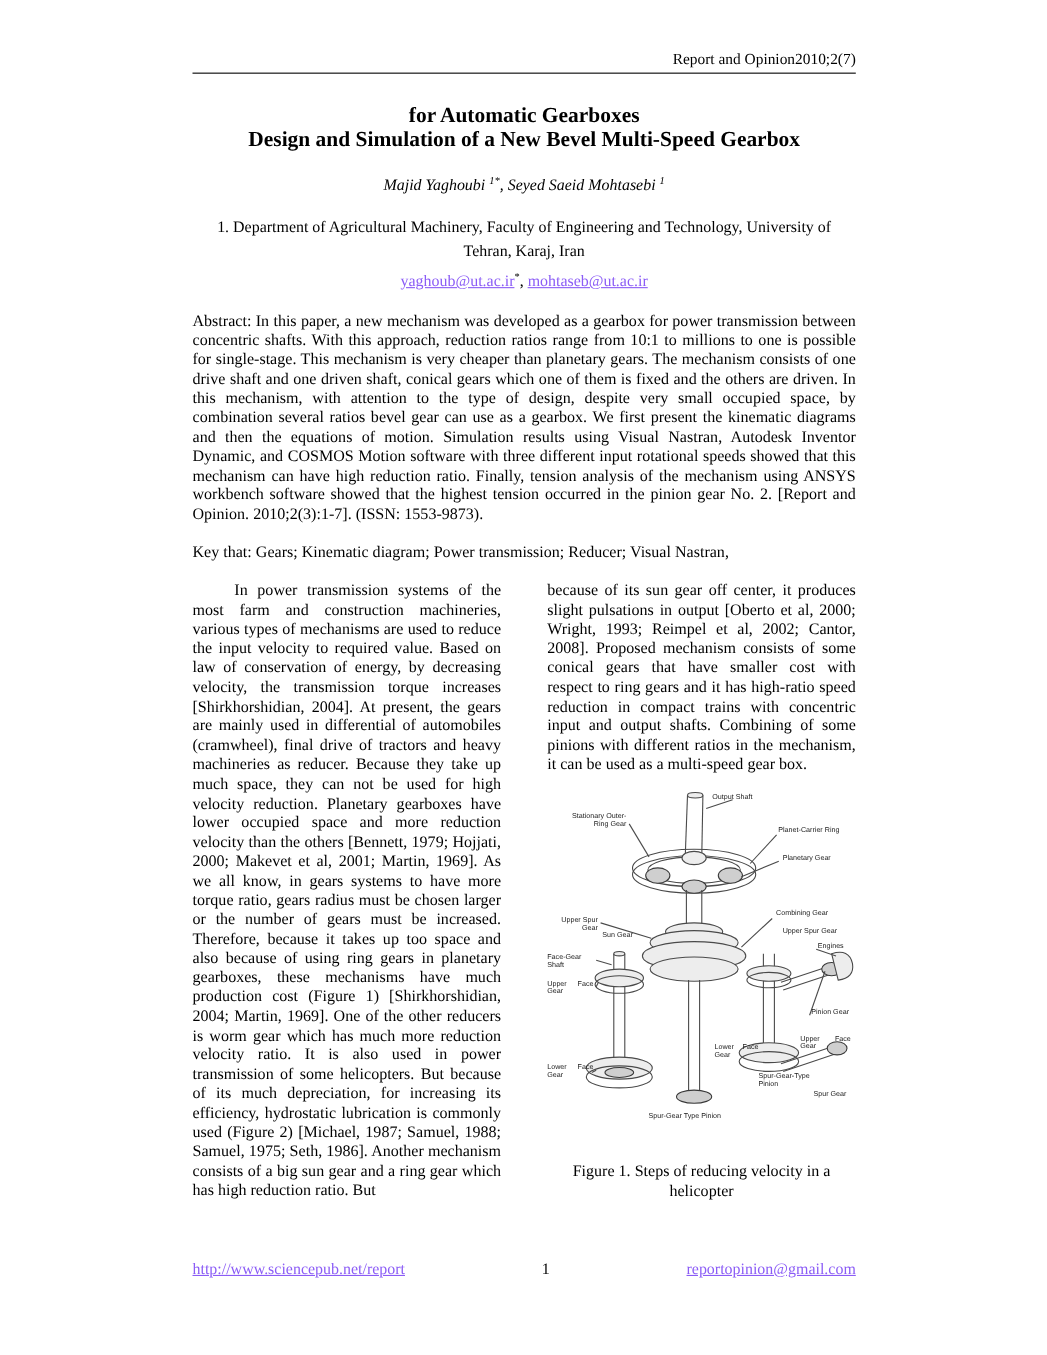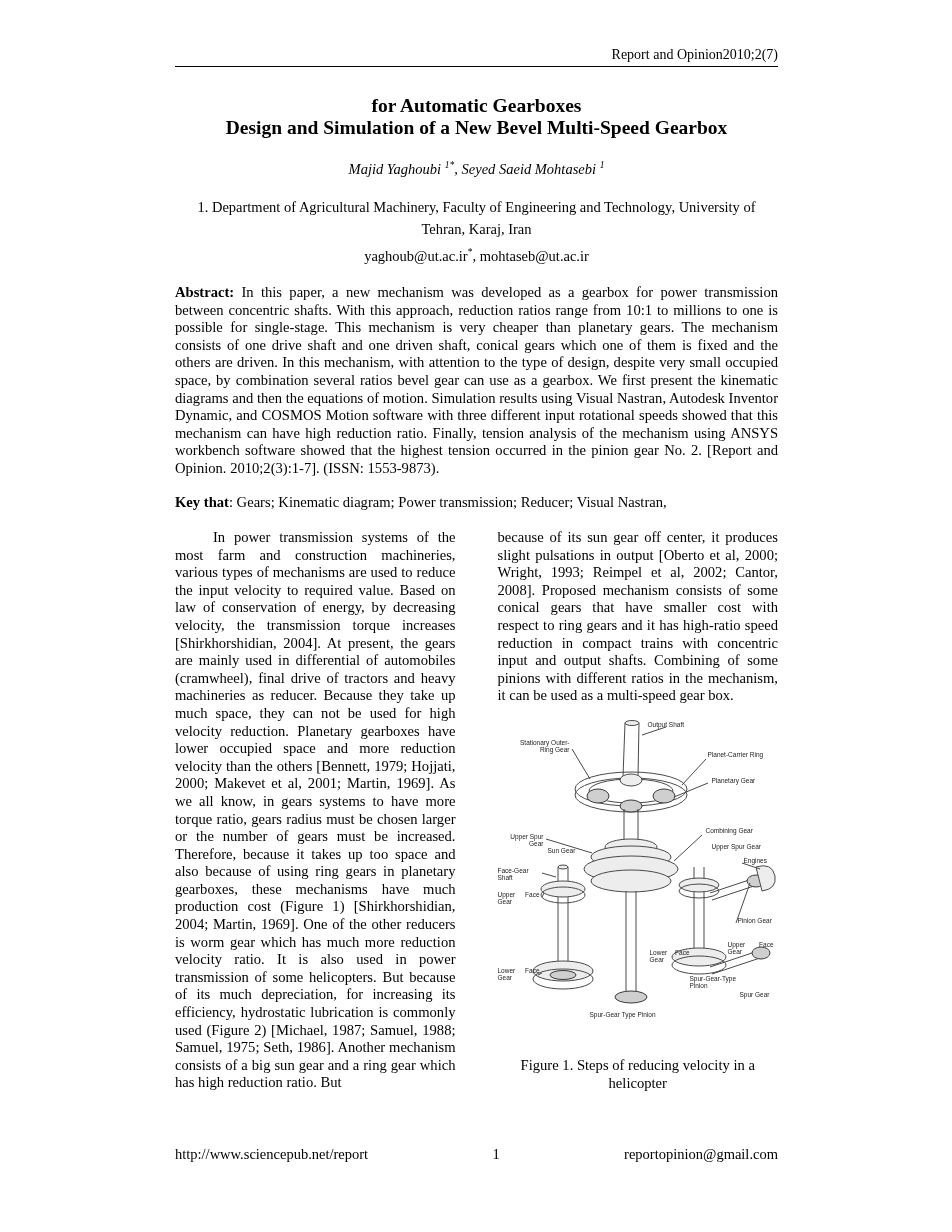--- a/index.html
+++ b/index.html
@@ -26,26 +26,26 @@
   }
   sup { font-size:9.5px; vertical-align:super; line-height:0; }
   .affiliation {
     position:absolute; left:175px; width:603px; top:196px;
     text-align:center; font-size:14.5px; line-height:22px;
   }
   .emails {
     position:absolute; left:175px; width:603px; top:248px;
     text-align:center; font-size:14.5px;
   }
-  .link { color:#000000; cursor:pointer; }
+  .link { color:#8b5cf6; text-decoration:underline; cursor:pointer; }
   .abstract {
     position:absolute; left:175px; width:603px; top:284px;
     text-align:justify; font-size:14.6px; line-height:17.6px;
   }
-  .bold { font-weight:bold; }
+  .bold { font-weight:normal; }
   .keywords {
     position:absolute; left:175px; width:603px; top:494px;
     font-size:14.6px; text-align:justify;
   }
   .columns {
     position:absolute; left:175px; width:603px; top:529px;
     display:flex; gap:42px;
   }
   .col { width:280.5px; text-align:justify; font-size:14.6px; line-height:17.6px; }
   .col-left p { text-indent:38px; }

